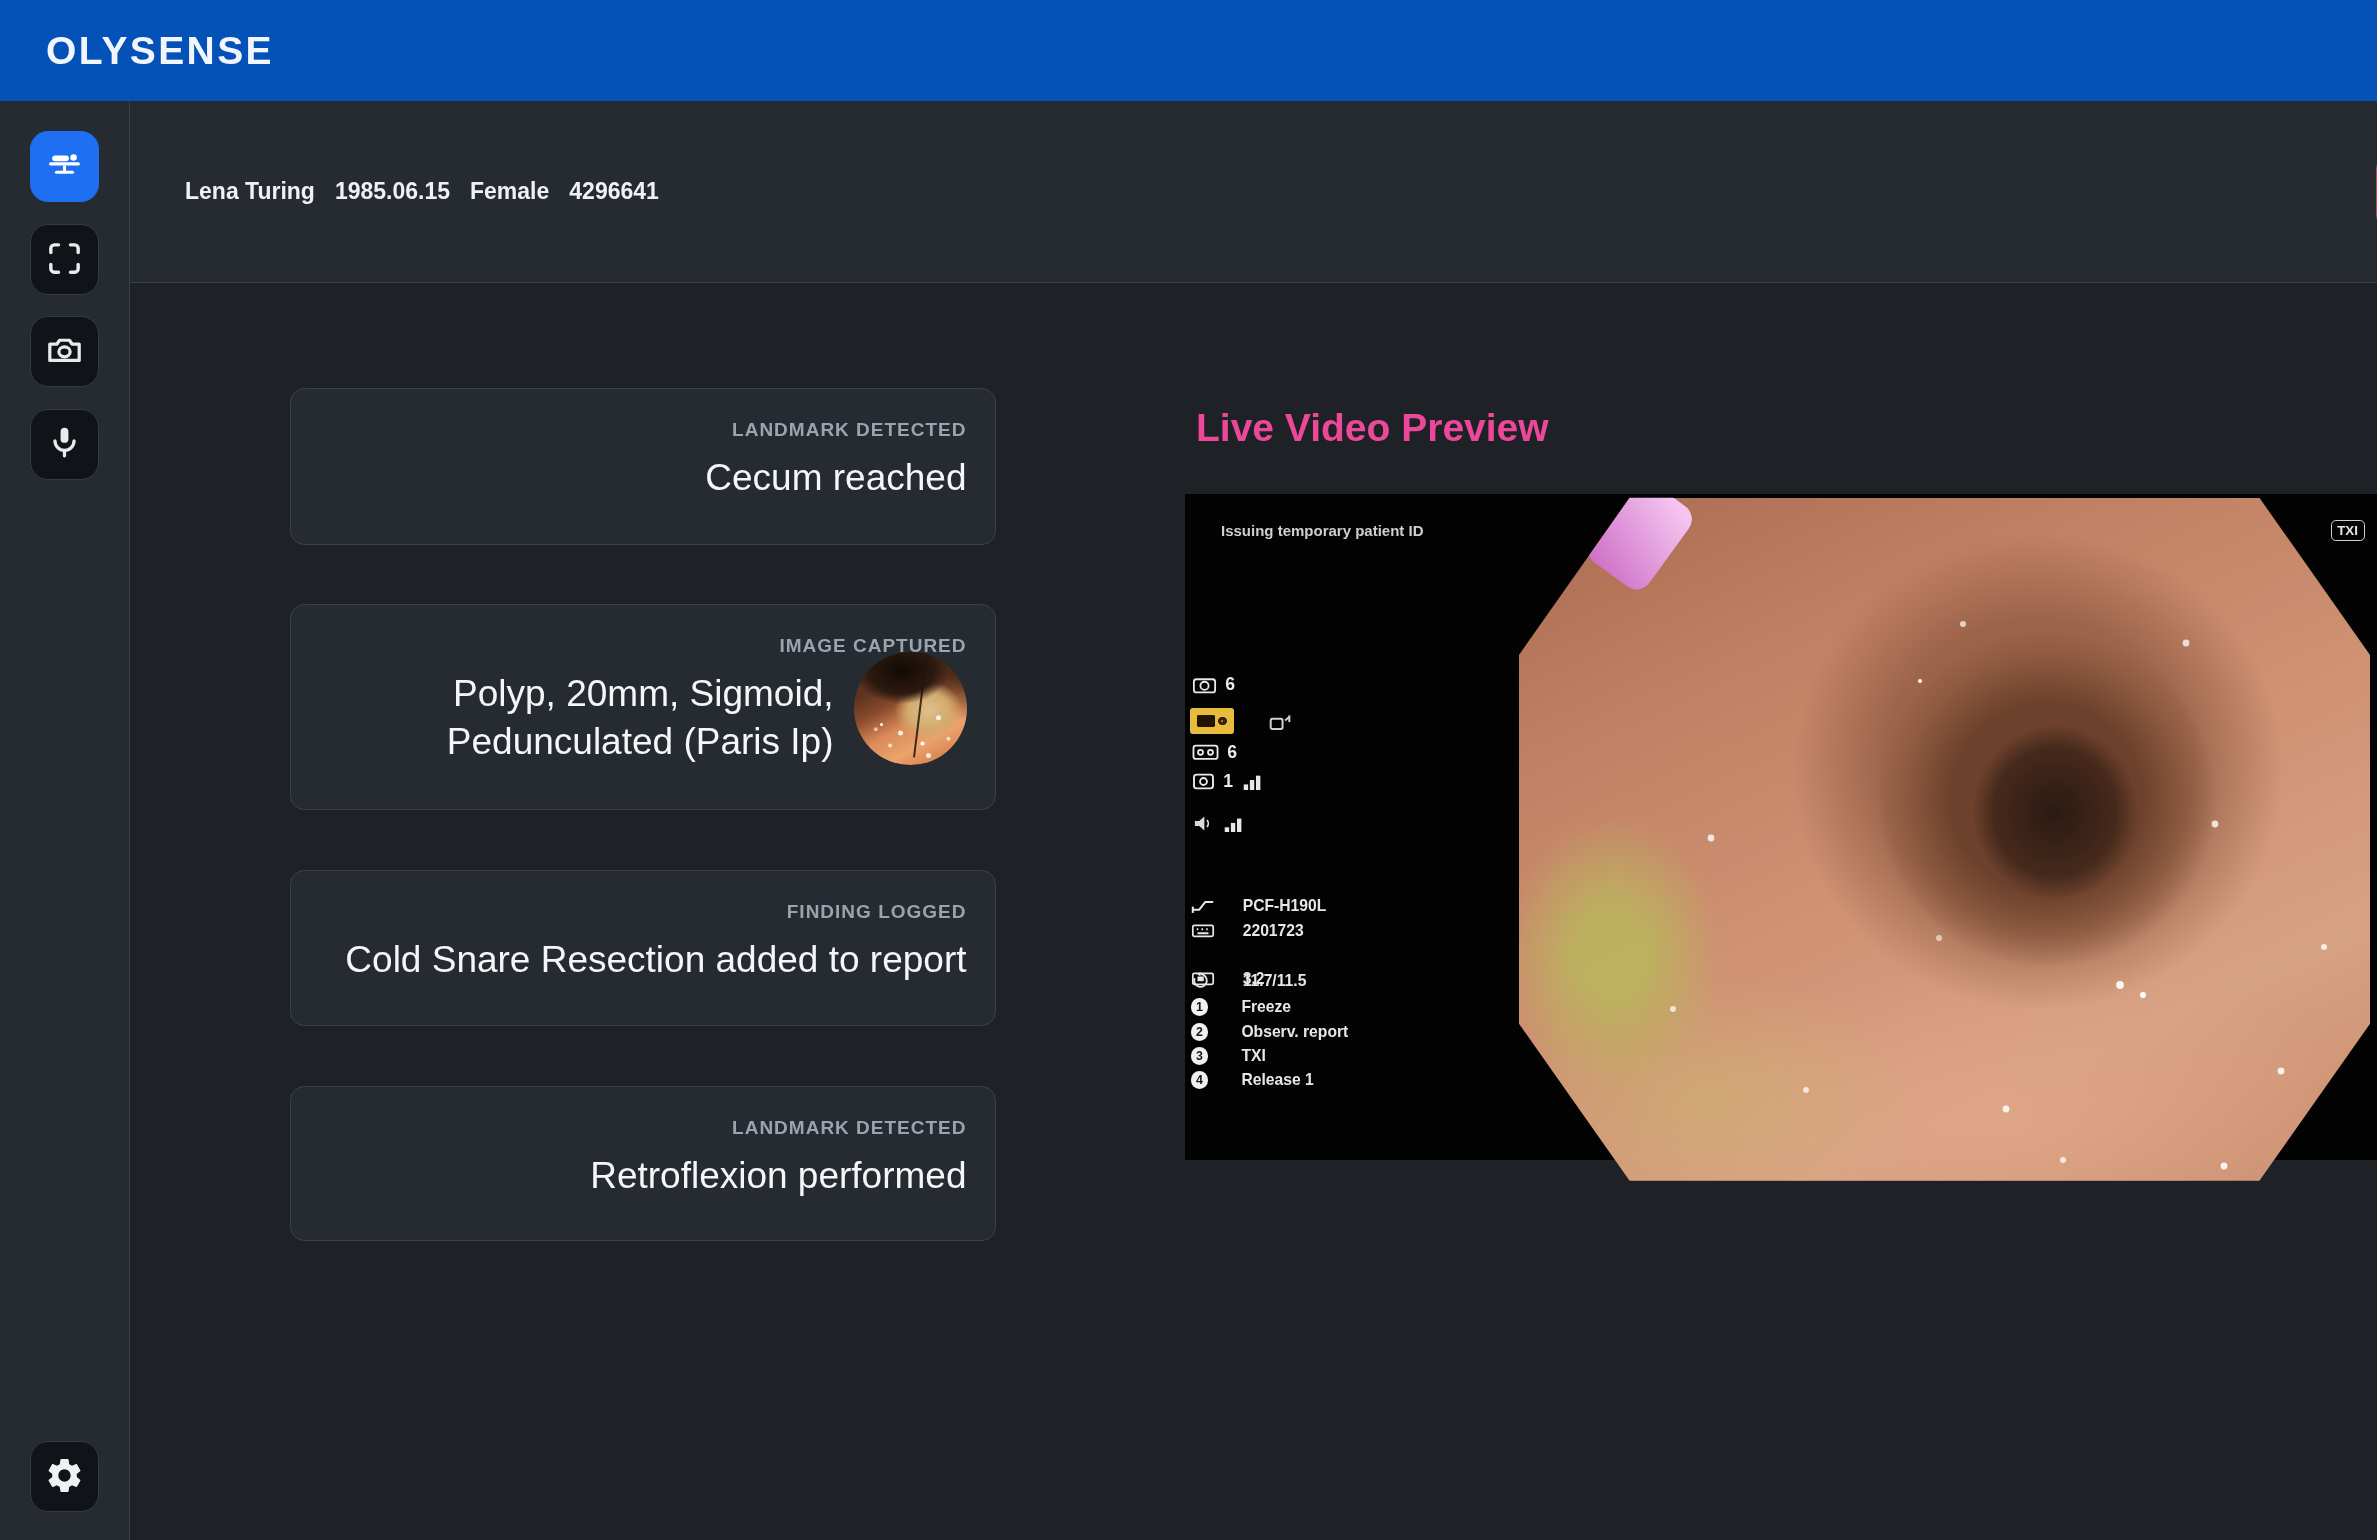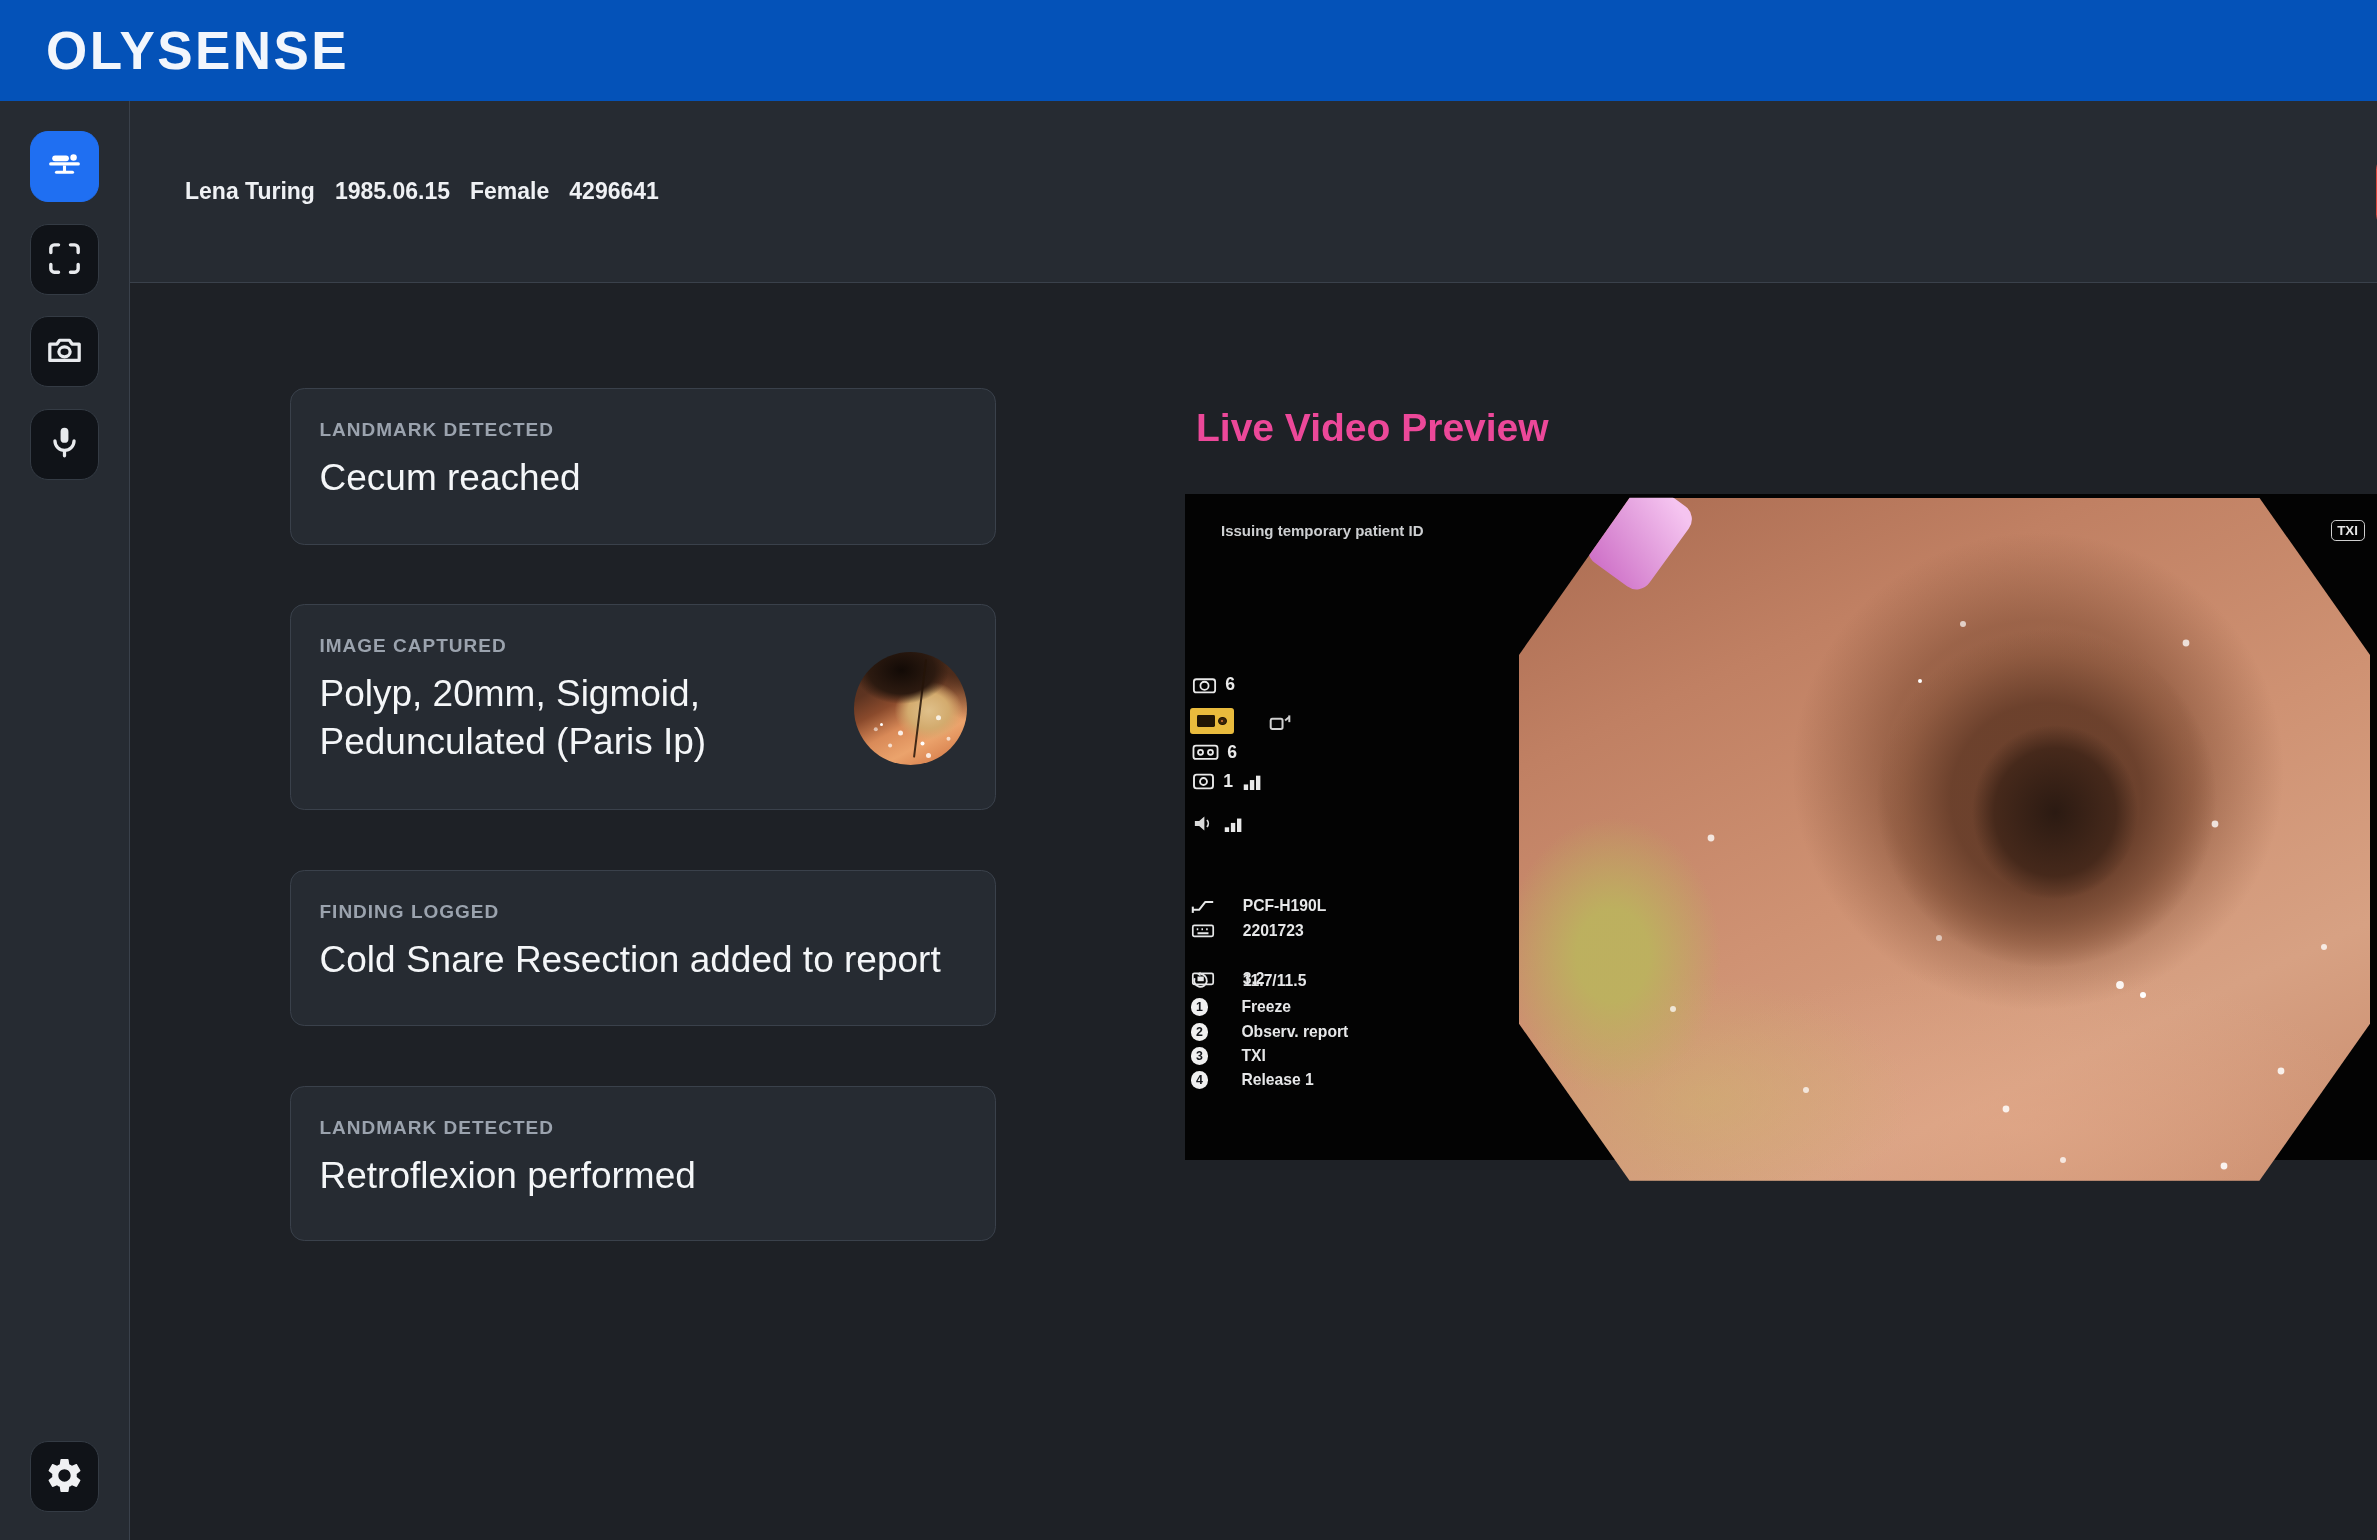--- a/index.html
+++ b/index.html
@@ -2,21 +2,21 @@
 <html style="font-size:7.6px"><head>
 <meta charset="utf-8">
 <style>
   html,body{margin:0;padding:0;background:#101214;}
   #app{position:relative;width:2739px;height:1541px;overflow:hidden;
        font-family:"Liberation Sans", sans-serif;background:#1e2126;}
 
   
   .header{position:absolute;left:0;top:0;width:2739px;height:101px;background:#0452b8;
           display:flex;align-items:center;}
-  .logo{margin-left:46px;font-size:53px;font-weight:800;letter-spacing:2.4px;color:#f2f6fc;}
+  .logo{margin-left:46px;font-size:39px;font-weight:800;letter-spacing:2.4px;color:#f2f6fc;}
 
   
   .sidebar{position:absolute;left:0;top:101px;width:129px;bottom:0;background:#262b32;
            border-right:1px solid #3a414b;}
   .side-btn{position:absolute;left:30px;width:69px;height:71px;border-radius:18px;
             background:#101318;border:1px solid #343b44;display:flex;align-items:center;
             justify-content:center;cursor:pointer;box-sizing:border-box;}
   .side-btn.active{background:#1f6ff2;border-color:#1f6ff2;}
   .side-btn svg{width:41px;height:41px;}
 
@@ -24,21 +24,21 @@
   .patient-bar{position:absolute;left:130px;top:101px;right:0;height:181px;background:#262b32;
                border-bottom:1px solid #3a414b;display:flex;align-items:center;}
   .patient-fields{display:flex;gap:20px;margin-left:55px;font-size:23px;font-weight:700;color:#eff1f4;}
   .end-btn{position:absolute;right:58px;top:50%;transform:translateY(-50%);
            width:305px;height:69px;background:transparent;border:1.9px solid #dd443c;
            border-radius:11.4px;color:#f2524a;font-size:25px;font-weight:700;
            font-family:"Liberation Sans", sans-serif;cursor:pointer;box-sizing:border-box;}
 
   
   .card{position:absolute;left:290px;width:706px;background:#262b32;border:1px solid #3a414b;
-        border-radius:14.3px;box-sizing:border-box;padding:30px 28.5px;}
+        border-radius:14.3px;box-sizing:border-box;padding:30px 28.5px;text-align:right;}
   .card-label{font-size:19px;font-weight:700;letter-spacing:1px;color:#9ba3ae;}
   .card-title{margin-top:13px;font-size:37px;line-height:1.3;font-weight:400;color:#f4f6f8;}
   .card-title.narrow{max-width:514px;}
   .thumb{position:absolute;right:28.5px;top:47px;width:113px;height:113px;border-radius:50%;
          background:
            radial-gradient(ellipse 42% 30% at 42% 16%, #120a06 0%, #2c1a10 70%, rgba(44,26,16,0) 100%),
            radial-gradient(ellipse 30% 26% at 66% 52%, #dfc08a 0%, #d3ab6e 60%, rgba(211,171,110,0) 100%),
            linear-gradient(200deg, rgba(70,40,25,.9) 18%, rgba(70,40,25,0) 45%),
            linear-gradient(152deg, #4a2b1c 0%, #5e3421 28%, #8a4a2c 42%, #d98a58 58%, #eba36c 74%, #d8814e 90%);
   }

